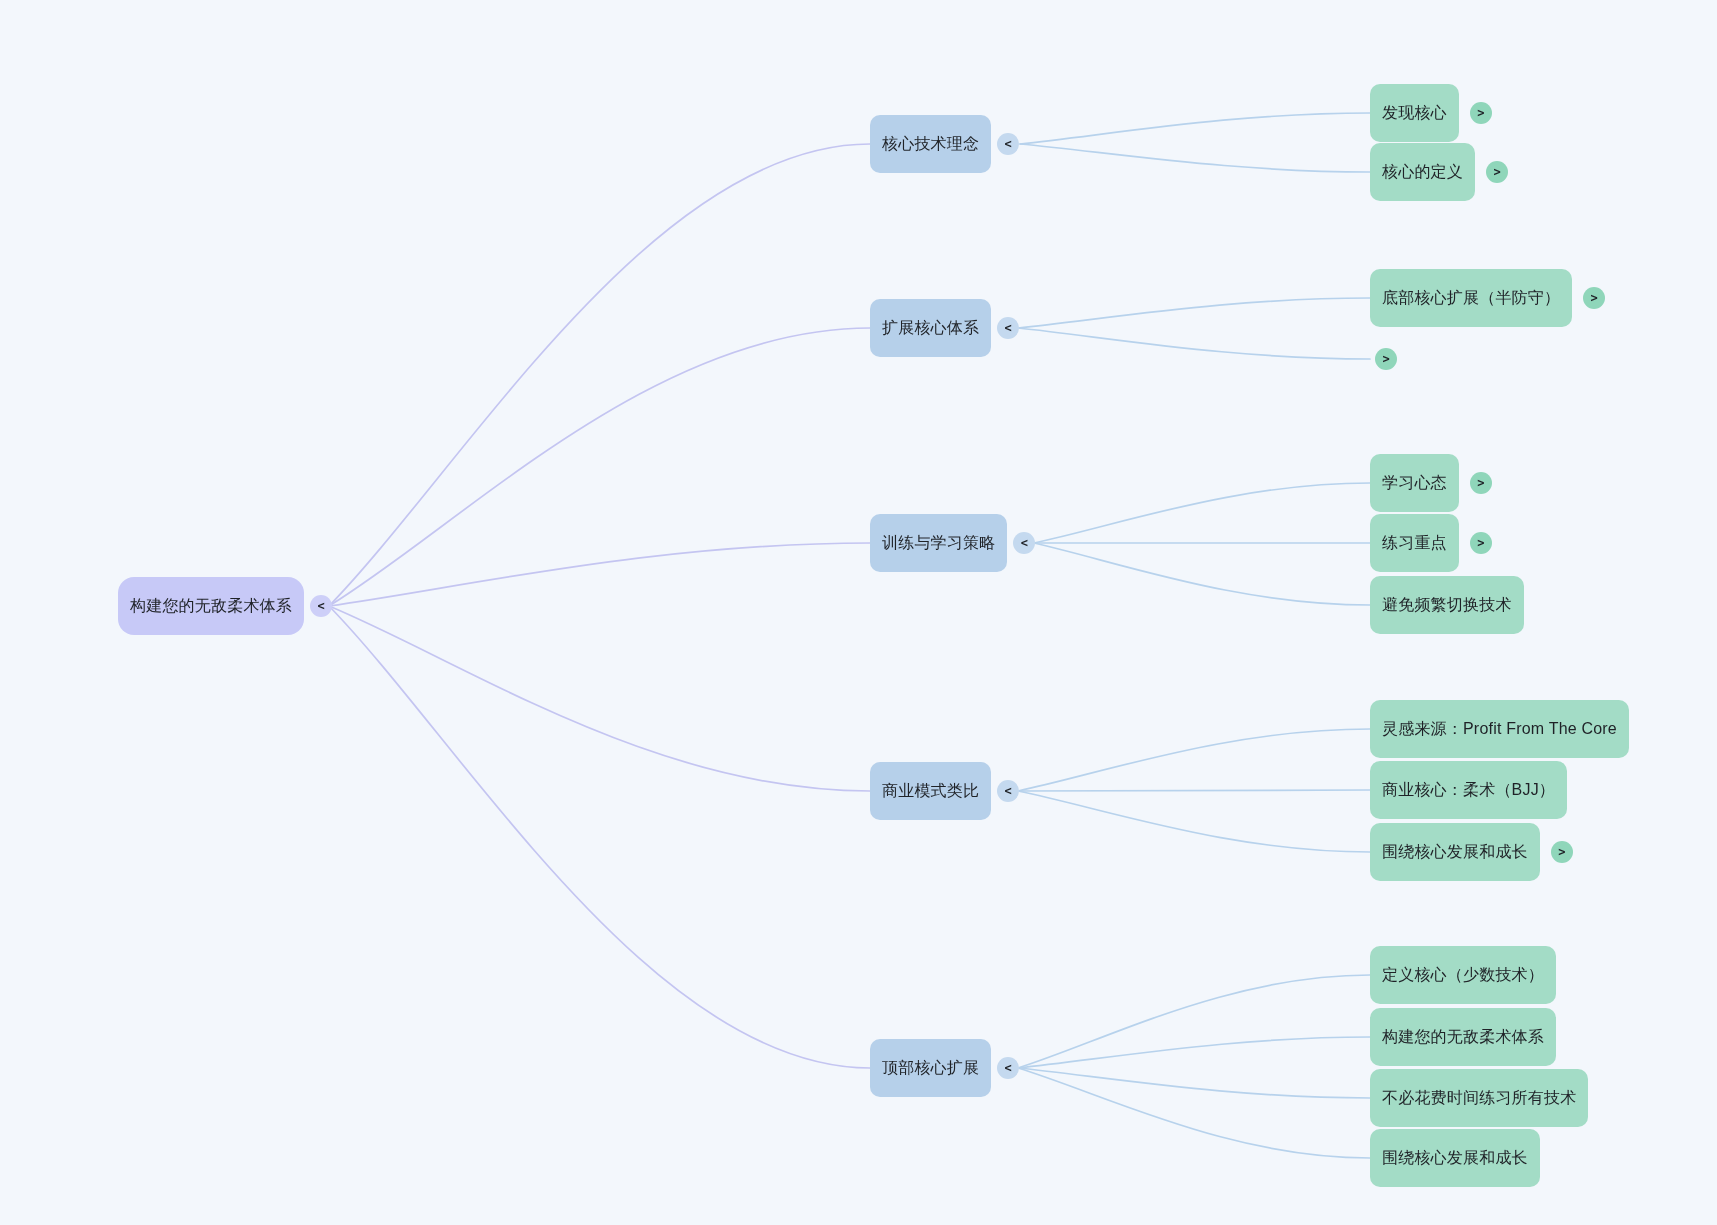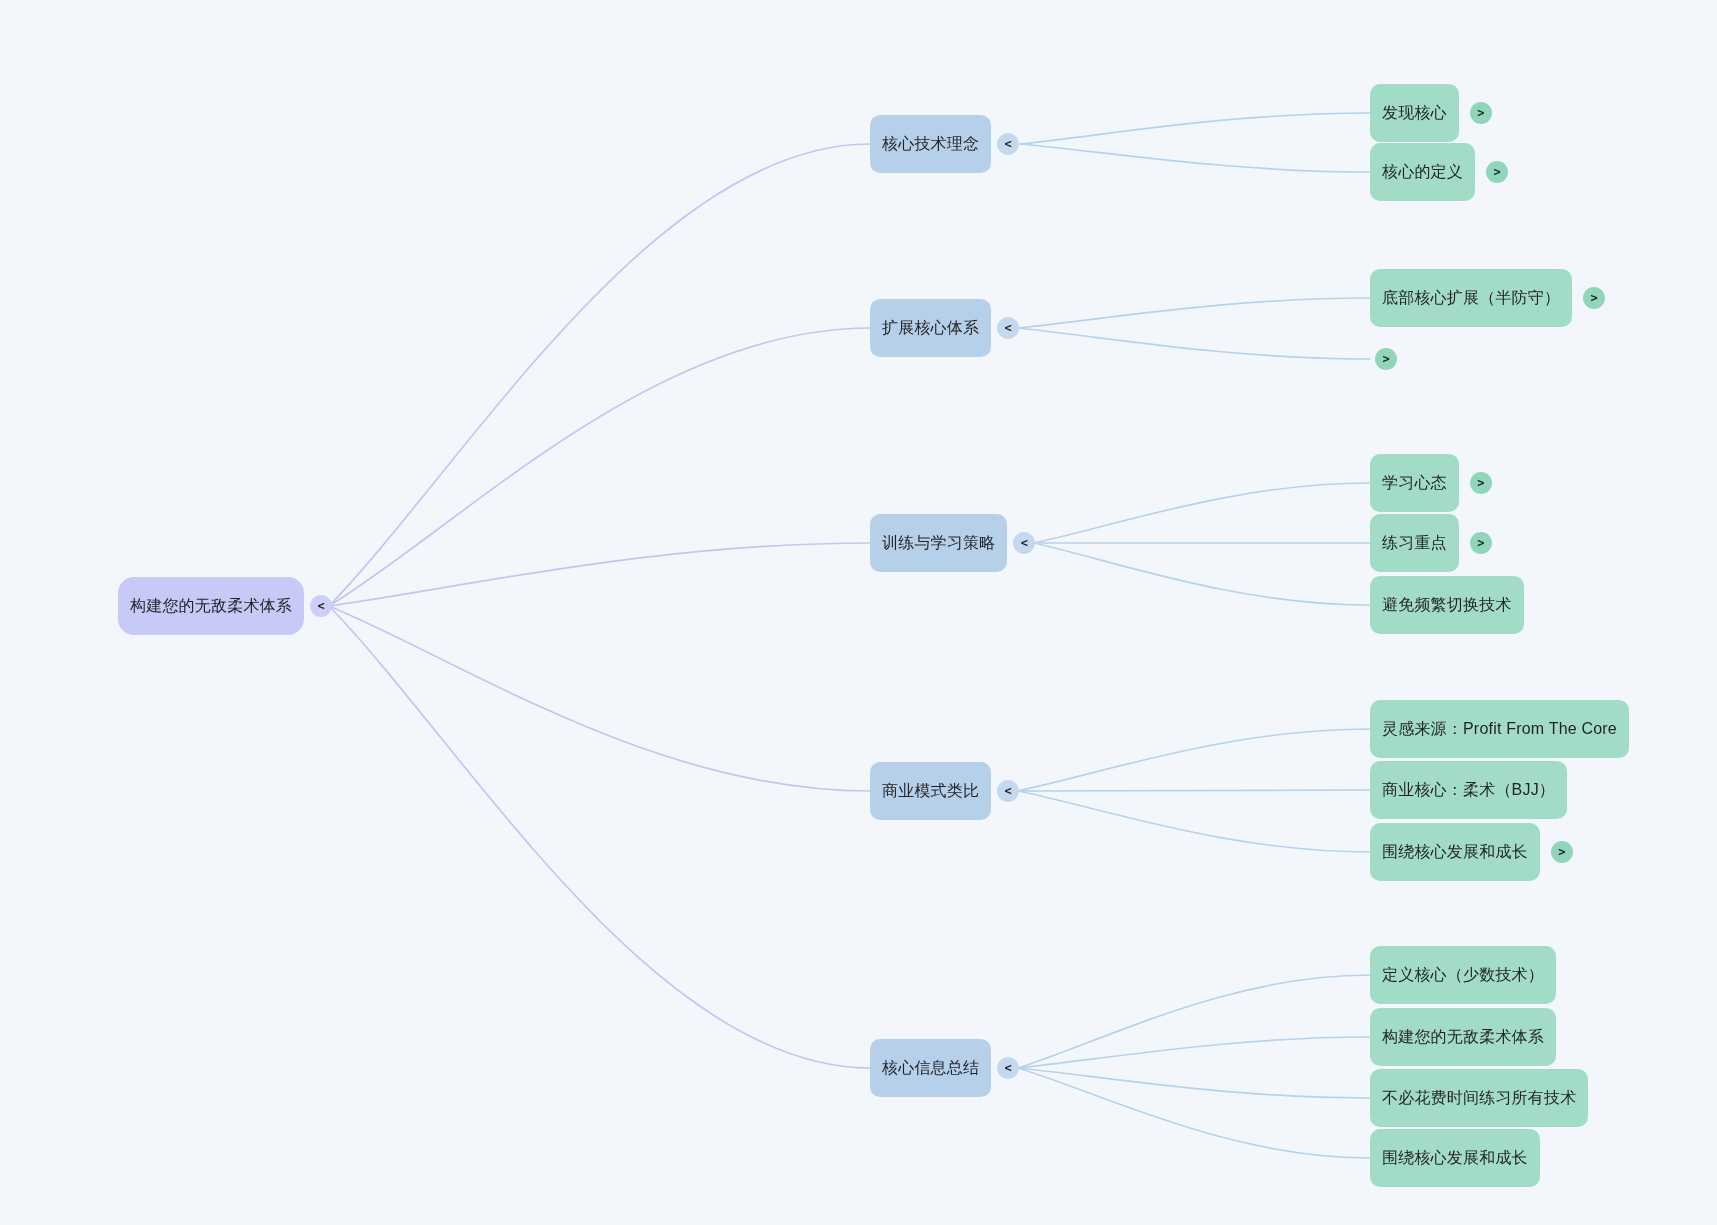--- a/index.html
+++ b/index.html
@@ -142,21 +142,21 @@
 </div>
 <div class="row" style="left:1370px;top:790px">
   <div class="node l3">商业核心：柔术（BJJ）</div>
 </div>
 <div class="row" style="left:1370px;top:852px">
   <div class="node l3">围绕核心发展和成长</div>
   <button class="toggle t-l3">&gt;</button>
 </div>
 
 <div class="row" style="left:870px;top:1068px">
-  <div class="node l2">核心信息总结</div>
+  <div class="node l2">顶部核心扩展</div>
   <button class="toggle t-l2">&lt;</button>
 </div>
 <div class="row" style="left:1370px;top:975px">
   <div class="node l3">定义核心（少数技术）</div>
 </div>
 <div class="row" style="left:1370px;top:1037px">
   <div class="node l3">构建您的无敌柔术体系</div>
 </div>
 <div class="row" style="left:1370px;top:1098px">
   <div class="node l3">不必花费时间练习所有技术</div>

